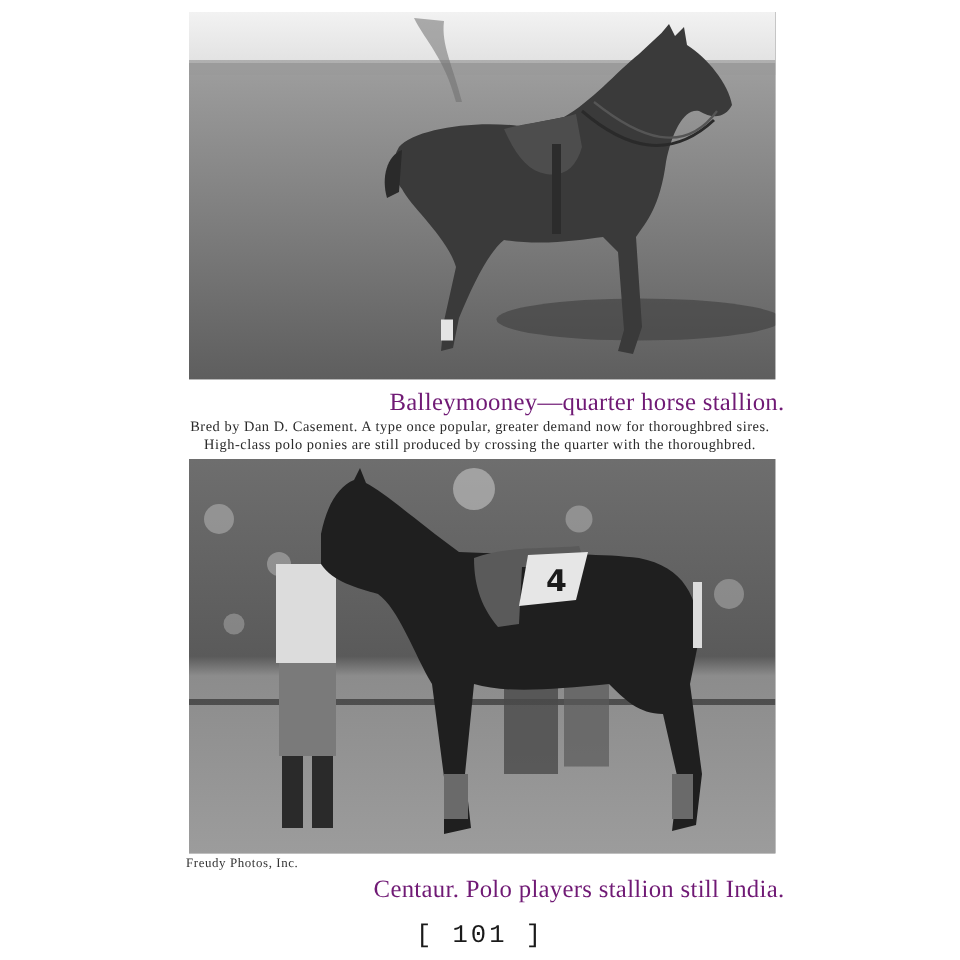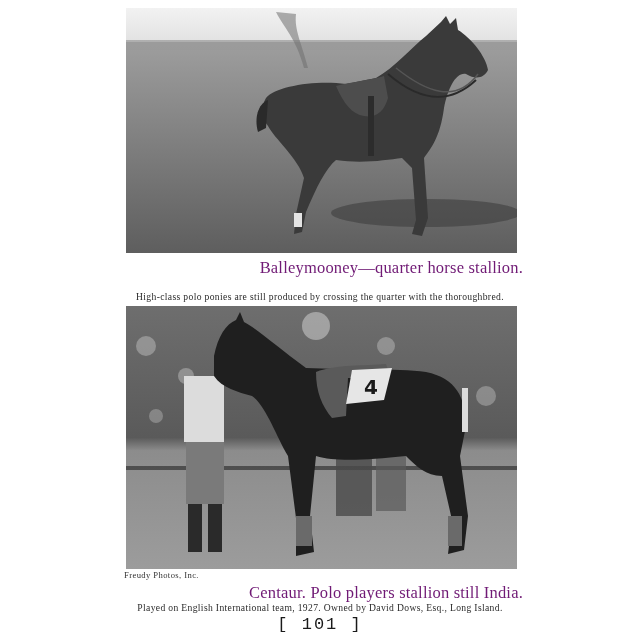--- a/index.html
+++ b/index.html
@@ -102,20 +102,21 @@
       <rect x="242" y="88" width="6" height="60" fill="#2c2c2c"></rect>
 
       <rect x="168" y="205" width="8" height="14" fill="#e4e4e4"></rect>
 
       <path d="M262 66 C290 90 320 100 350 72" stroke="#2a2a2a" stroke-width="2" fill="none"></path>
       <path d="M270 60 C300 84 330 96 352 66" stroke="#555" stroke-width="1.5" fill="none"></path>
     </svg>
   </div>
 
   <div class="caption-title" style="top:258px;">Balleymooney—quarter horse stallion.</div>
+  <div class="caption-body" style="top:278px;">Bred by Dan D. Casement. A type once popular, greater demand now for thoroughbred sires.</div>
   <div class="caption-body" style="top:290px;">High-class polo ponies are still produced by crossing the quarter with the thoroughbred.</div>
 
   <div class="photo" id="photo-bottom">
     <svg viewBox="0 0 391 263" preserveAspectRatio="none">
       <defs>
         <linearGradient id="bgB" x1="0" y1="0" x2="0" y2="1">
           <stop offset="0" stop-color="#6e6e6e"></stop>
           <stop offset="0.5" stop-color="#5a5a5a"></stop>
           <stop offset="0.55" stop-color="#8c8c8c"></stop>
           <stop offset="1" stop-color="#9c9c9c"></stop>
@@ -149,16 +150,15 @@
       <path d="M226 64 L266 62 L258 94 L220 98 Z" fill="#e6e6e6"></path>
       <text x="238" y="88" font-family="DejaVu Sans, sans-serif" font-size="20" font-weight="bold" fill="#1a1a1a">4</text>
 
       <rect x="170" y="210" width="16" height="30" fill="#6a6a6a"></rect>
       <rect x="322" y="210" width="14" height="30" fill="#6a6a6a"></rect>
     </svg>
   </div>
 
   <div class="credit">Freudy Photos, Inc.</div>
   <div class="caption-title" style="top:583px;">Centaur.  Polo players stallion still India.</div>
-  <div class="caption-body" style="top:601px;">Played on English International team, 1927.  Owned by David Dows, Esq., Long Island.</div>
 
   <div class="page-number">[ 101 ]</div>
 </div>
 
 </body></html>

